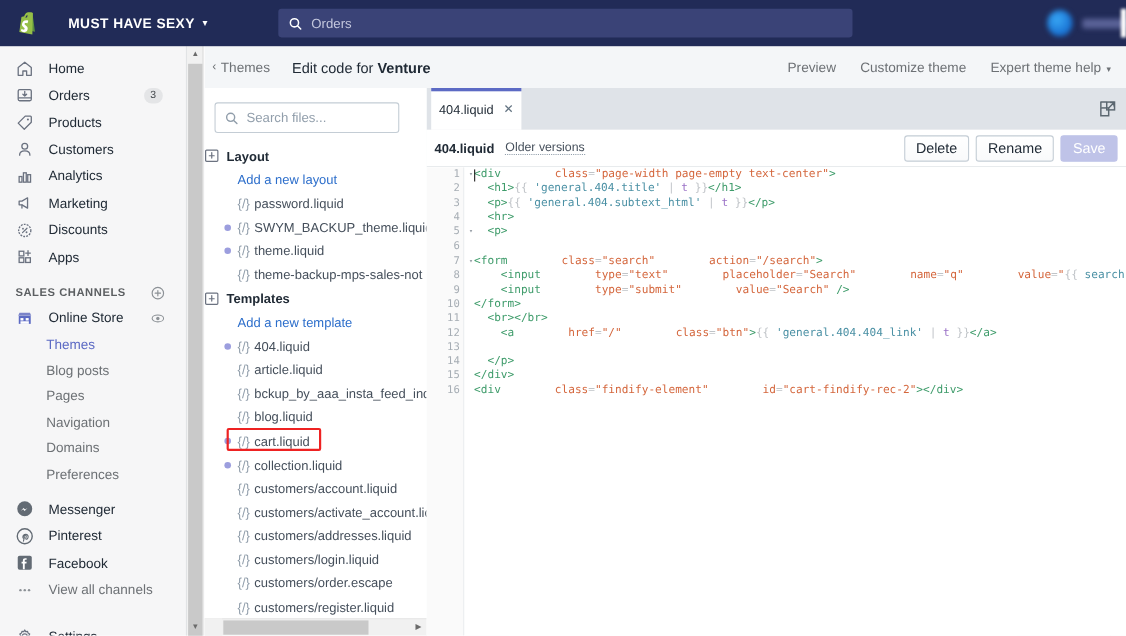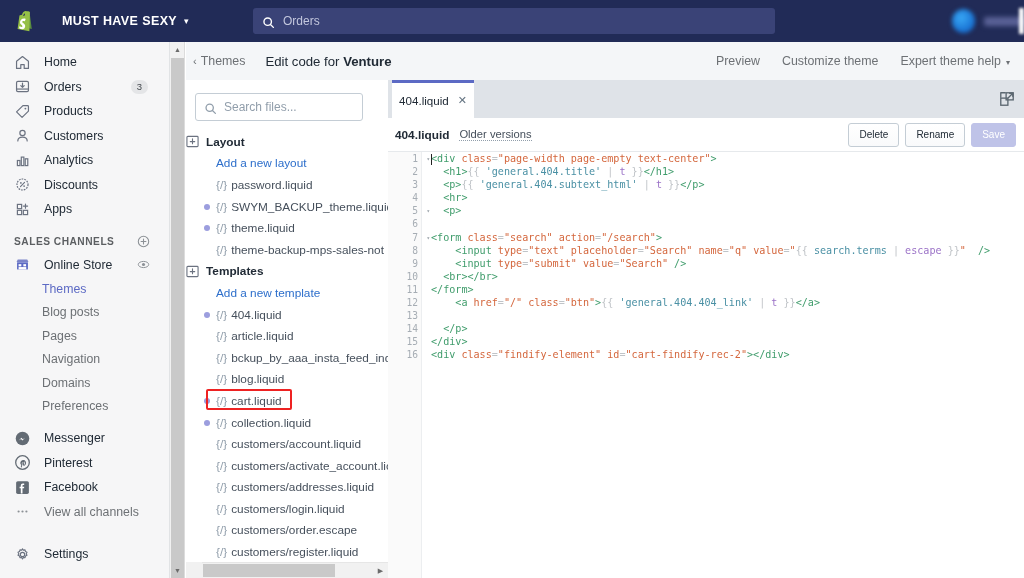--- a/index.html
+++ b/index.html
@@ -217,21 +217,21 @@
   .filebar .older {
     margin-left: 10px; font-size: 11.2px; color: #454f5b;
     border-bottom: 1px dotted #919eab;
   }
   .filebar-actions {
     position: absolute; right: 8px; display: flex; align-items: center; gap: 6px;
   }
   .btn {
     height: 24px; padding: 0 10px; border: 1px solid #c4cdd5; border-radius: 3px;
     background: linear-gradient(180deg,#ffffff 0%, #f9fafb 100%);
-    font-size: 10px; color: #212b36; display: flex; align-items: center;
+    font-size: 13px; color: #212b36; display: flex; align-items: center;
   }
   .btn.save {
     background: #bfc3e8; border: 1px solid #bfc3e8; color: #ffffff;
   }
   .code-area {
     position: absolute; top: 72px; left: 0; right: 0; bottom: 0;
     background: #fff; overflow: hidden;
   }
   .gutter {
     position: absolute; top: 0; left: 0; width: 34px; bottom: 0;
@@ -252,21 +252,21 @@
   .cline {
     height: 13.1px; line-height: 13.1px; white-space: pre;
     font-family: "DejaVu Sans Mono", monospace; font-size: 10.1px;
     color: #333333;
   }
   .cursor {
     position: absolute; left: 43px; top: 2px; width: 1px; height: 11px;
     background: #222;
   }
   .tg { color: #3f9c6b; }       
-  .at { color: #d4663c; }       
+  .at { color: #d4663c; margin-left: 43px; }       
   .st { color: #d4663c; }       
   .lq { color: #4a90a4; }       
   .pp { color: #9b72c7; }       
   .pl { color: #c0c4c8; }       
 </style>
 </head>
 <body>
 
 <div id="app">
 
@@ -346,20 +346,29 @@
       <span class="nico">
         <svg width="17" height="17" viewBox="0 0 20 20">
             <rect x="4" y="10" width="3" height="6" fill="none" stroke="#6b7280" stroke-width="1.4"></rect>
             <rect x="8.6" y="6" width="3" height="10" fill="none" stroke="#6b7280" stroke-width="1.4"></rect>
             <rect x="13.2" y="8" width="3" height="8" fill="none" stroke="#6b7280" stroke-width="1.4"></rect>
           </svg>
       </span>
       <span class="nlab">Analytics</span>
     </div>
 
+    <div class="nav-item">
+      <span class="nico">
+        <svg width="17" height="17" viewBox="0 0 20 20">
+            <path d="M4 8v4h3l6 3.5V4.5L7 8z" fill="none" stroke="#6b7280" stroke-width="1.4" stroke-linejoin="round"></path>
+            <path d="M7 12v3.5" stroke="#6b7280" stroke-width="1.4" stroke-linecap="round"></path>
+          </svg>
+      </span>
+      <span class="nlab">Marketing</span>
+    </div>
 
     <div class="nav-item">
       <span class="nico">
         <svg width="17" height="17" viewBox="0 0 20 20">
             <circle cx="10" cy="10" r="6.5" fill="none" stroke="#6b7280" stroke-width="1.4" stroke-dasharray="2 1.2"></circle>
             <line x1="7.6" y1="12.4" x2="12.4" y2="7.6" stroke="#6b7280" stroke-width="1.3" stroke-linecap="round"></line>
             <circle cx="8.1" cy="8.1" r="1" fill="#6b7280"></circle>
             <circle cx="11.9" cy="11.9" r="1" fill="#6b7280"></circle>
           </svg>
       </span>
@@ -686,22 +695,22 @@
         <div class="codelines" id="codelines">
             <div class="cline"><span class="tg">&lt;div</span><span class="at"> class</span><span class="pl">=</span><span class="st">"page-width page-empty text-center"</span><span class="tg">&gt;</span></div>
             <div class="cline"><span class="pl">  </span><span class="tg">&lt;h1&gt;</span><span class="pl">{{ </span><span class="lq">'general.404.title'</span><span class="pl"> | </span><span class="pp">t</span><span class="pl"> }}</span><span class="tg">&lt;/h1&gt;</span></div>
             <div class="cline"><span class="pl">  </span><span class="tg">&lt;p&gt;</span><span class="pl">{{ </span><span class="lq">'general.404.subtext_html'</span><span class="pl"> | </span><span class="pp">t</span><span class="pl"> }}</span><span class="tg">&lt;/p&gt;</span></div>
             <div class="cline"><span class="pl">  </span><span class="tg">&lt;hr&gt;</span></div>
             <div class="cline"><span class="pl">  </span><span class="tg">&lt;p&gt;</span></div>
             <div class="cline">&nbsp;</div>
             <div class="cline"><span class="tg">&lt;form</span><span class="at"> class</span><span class="pl">=</span><span class="st">"search"</span><span class="at"> action</span><span class="pl">=</span><span class="st">"/search"</span><span class="tg">&gt;</span></div>
             <div class="cline"><span class="pl">    </span><span class="tg">&lt;input</span><span class="at"> type</span><span class="pl">=</span><span class="st">"text"</span><span class="at"> placeholder</span><span class="pl">=</span><span class="st">"Search"</span><span class="at"> name</span><span class="pl">=</span><span class="st">"q"</span><span class="at"> value</span><span class="pl">=</span><span class="st">"</span><span class="pl">{{ </span><span class="lq">search.terms</span><span class="pl"> | </span><span class="pp">escape</span><span class="pl"> }}</span><span class="st">"</span><span class="tg">  /&gt;</span></div>
             <div class="cline"><span class="pl">    </span><span class="tg">&lt;input</span><span class="at"> type</span><span class="pl">=</span><span class="st">"submit"</span><span class="at"> value</span><span class="pl">=</span><span class="st">"Search"</span><span class="tg"> /&gt;</span></div>
+            <div class="cline"><span class="tg">&lt;/form&gt;</span></div>
             <div class="cline"><span class="pl">  </span><span class="tg">&lt;br&gt;&lt;/br&gt;</span></div>
-            <div class="cline"><span class="tg">&lt;/form&gt;</span></div>
             <div class="cline"><span class="pl">    </span><span class="tg">&lt;a</span><span class="at"> href</span><span class="pl">=</span><span class="st">"/"</span><span class="at"> class</span><span class="pl">=</span><span class="st">"btn"</span><span class="tg">&gt;</span><span class="pl">{{ </span><span class="lq">'general.404.404_link'</span><span class="pl"> | </span><span class="pp">t</span><span class="pl"> }}</span><span class="tg">&lt;/a&gt;</span></div>
             <div class="cline">&nbsp;</div>
             <div class="cline"><span class="pl">  </span><span class="tg">&lt;/p&gt;</span></div>
             <div class="cline"><span class="tg">&lt;/div&gt;</span></div>
             <div class="cline"><span class="tg">&lt;div</span><span class="at"> class</span><span class="pl">=</span><span class="st">"findify-element"</span><span class="at"> id</span><span class="pl">=</span><span class="st">"cart-findify-rec-2"</span><span class="tg">&gt;&lt;/div&gt;</span></div>
           </div>
         <div class="cursor"></div>
       </div>
     </div>
   </div>

